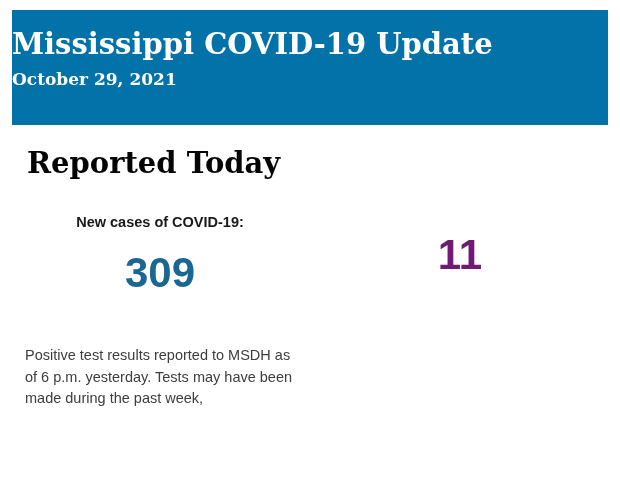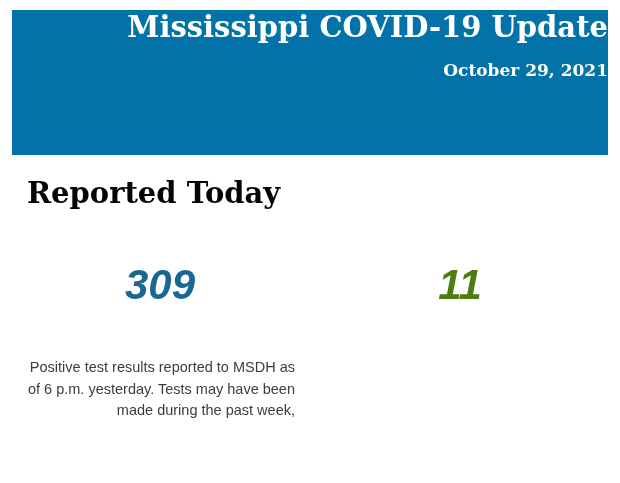--- a/index.html
+++ b/index.html
@@ -8,34 +8,35 @@
     background: #ffffff;
   }
   body {
     width: 620px;
     height: 483px;
     overflow: hidden;
     font-family: "Liberation Sans", sans-serif;
   }
   .banner {
     margin: 10px 12px 0 12px;
-    height: 145px;
+    height: 115px;
     box-sizing: border-box;
-    text-align: right;
+    padding-top: 17px;
+    text-align: left;
   }
   .banner-title {
     margin: 0;
     font-family: "DejaVu Serif", serif;
     font-weight: bold;
     font-size: 29px;
     line-height: 34px;
     color: #ffffff;
   }
   .banner-date {
-    margin-top: 16px;
+    margin-top: 8px;
     font-family: "DejaVu Serif", serif;
     font-weight: bold;
     font-size: 17px;
     line-height: 20px;
     color: #ffffff;
   }
   .main {
     padding: 0 25px;
   }
   .section-heading {
@@ -58,50 +59,50 @@
     font-weight: bold;
     color: #191919;
     text-align: center;
   }
   .stat-value {
     margin-top: 20px;
     font-size: 42px;
     line-height: 44px;
     font-weight: bold;
     text-align: center;
-    font-style: italic;
   }
   .stat-desc {
     margin: 50px 0 0 0;
     font-size: 14.5px;
     line-height: 21.5px;
     color: #3d3d3d;
-    text-align: right;
+    text-align: left;
   }
 </style>
 </head>
 <body>
 
 <div class="page">
 
   <header class="banner" style="background-color: rgb(2, 114, 168);">
     <h1 class="banner-title">Mississippi COVID-19 Update</h1>
     <div class="banner-date">October 29, 2021</div>
   </header>
 
   <main class="main">
 
     <h2 class="section-heading">Reported Today</h2>
 
     <div class="stats">
 
       <section class="stat">
+        <div class="stat-label">New cases of COVID-19:</div>
         <div class="stat-value" style="color: rgb(26, 103, 148);">309</div>
         <p class="stat-desc">Positive test results reported to MSDH as of 6 p.m. yesterday. Tests may have been made during the past week,</p>
       </section>
 
       <section class="stat">
-        <div class="stat-value" style="color: #4d7c0f;">11</div>
+        <div class="stat-value" style="color: #701a75;">11</div>
       </section>
 
     </div>
   </main>
 </div>
 
 </body></html>

